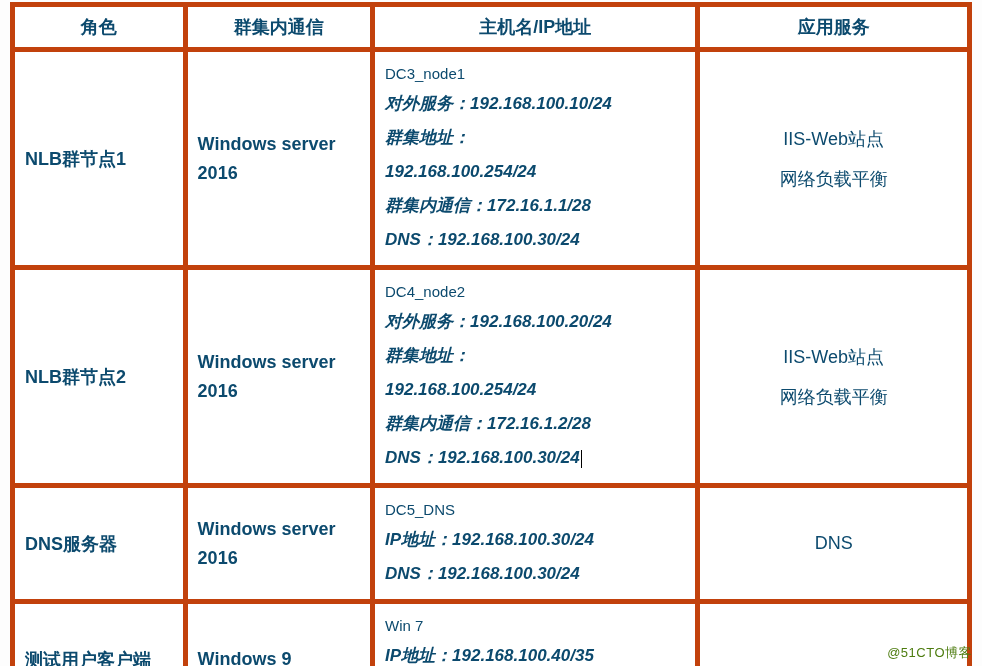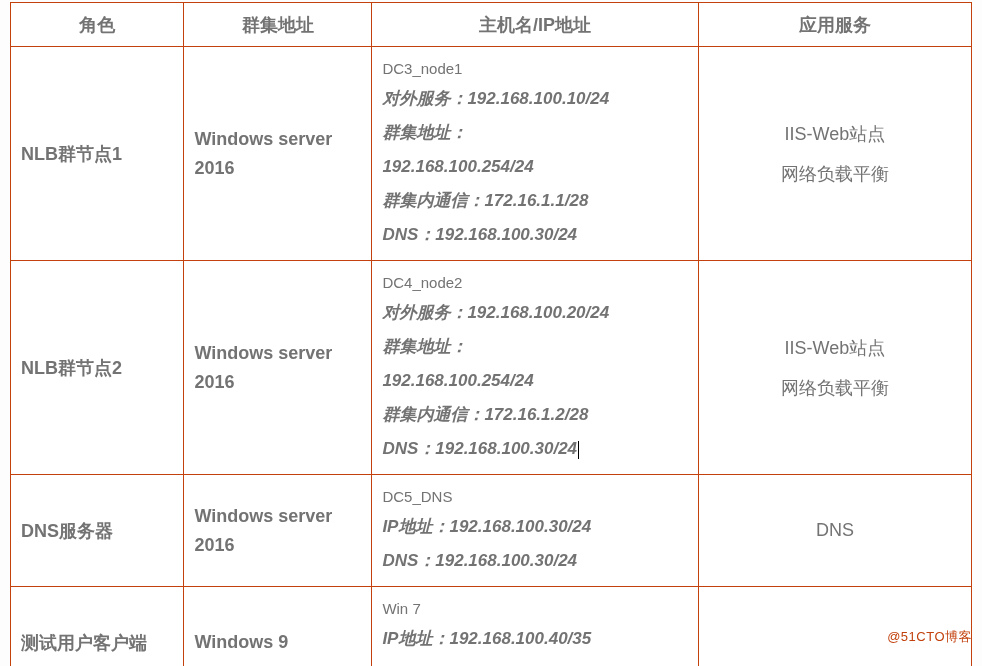--- a/index.html
+++ b/index.html
@@ -11,24 +11,24 @@
       position: relative;
       overflow: hidden;
     }
     .tbl {
       border-collapse: collapse;
       width: 962px;
       margin: 2px 10px;
       background: #fff;
     }
     .tbl th, .tbl td {
-      border: 1px solid #c2410c;
+      border: 5px solid #c2410c;
       vertical-align: middle;
       padding: 8px 10px;
-      color: #737373;
+      color: #0c4a6e;
     }
     .tbl th {
       text-align: center;
       font-weight: 700;
       font-size: 18px;
       height: 44px;
     }
     .col-role { width: 176px; }
     .col-os   { width: 190px; }
     .col-host { width: 330px; }
@@ -65,34 +65,34 @@
       display: inline-block;
       width: 1px;
       height: 18px;
       background: #000;
       vertical-align: middle;
       margin-left: 1px;
     }
     .watermark {
       position: absolute;
       right: 10px;
-      bottom: 20px;
+      bottom: 4px;
       font-size: 13px;
-      color: #c2410c;
+      color: #4d7c0f;
       letter-spacing: 0.5px;
     }
   </style>
 </head>
 <body>
 
 <table class="tbl">
   <thead>
     <tr>
       <th class="col-role">角色</th>
-      <th class="col-os">群集地址</th>
+      <th class="col-os">群集内通信</th>
       <th class="col-host">主机名/IP地址</th>
       <th class="col-svc">应用服务</th>
     </tr>
   </thead>
   <tbody id="tbody">
       <tr>
         <td class="cell-role">NLB群节点1</td>
         <td class="cell-os">
           <span class="line">Windows server</span>
           <span class="line">2016</span>

